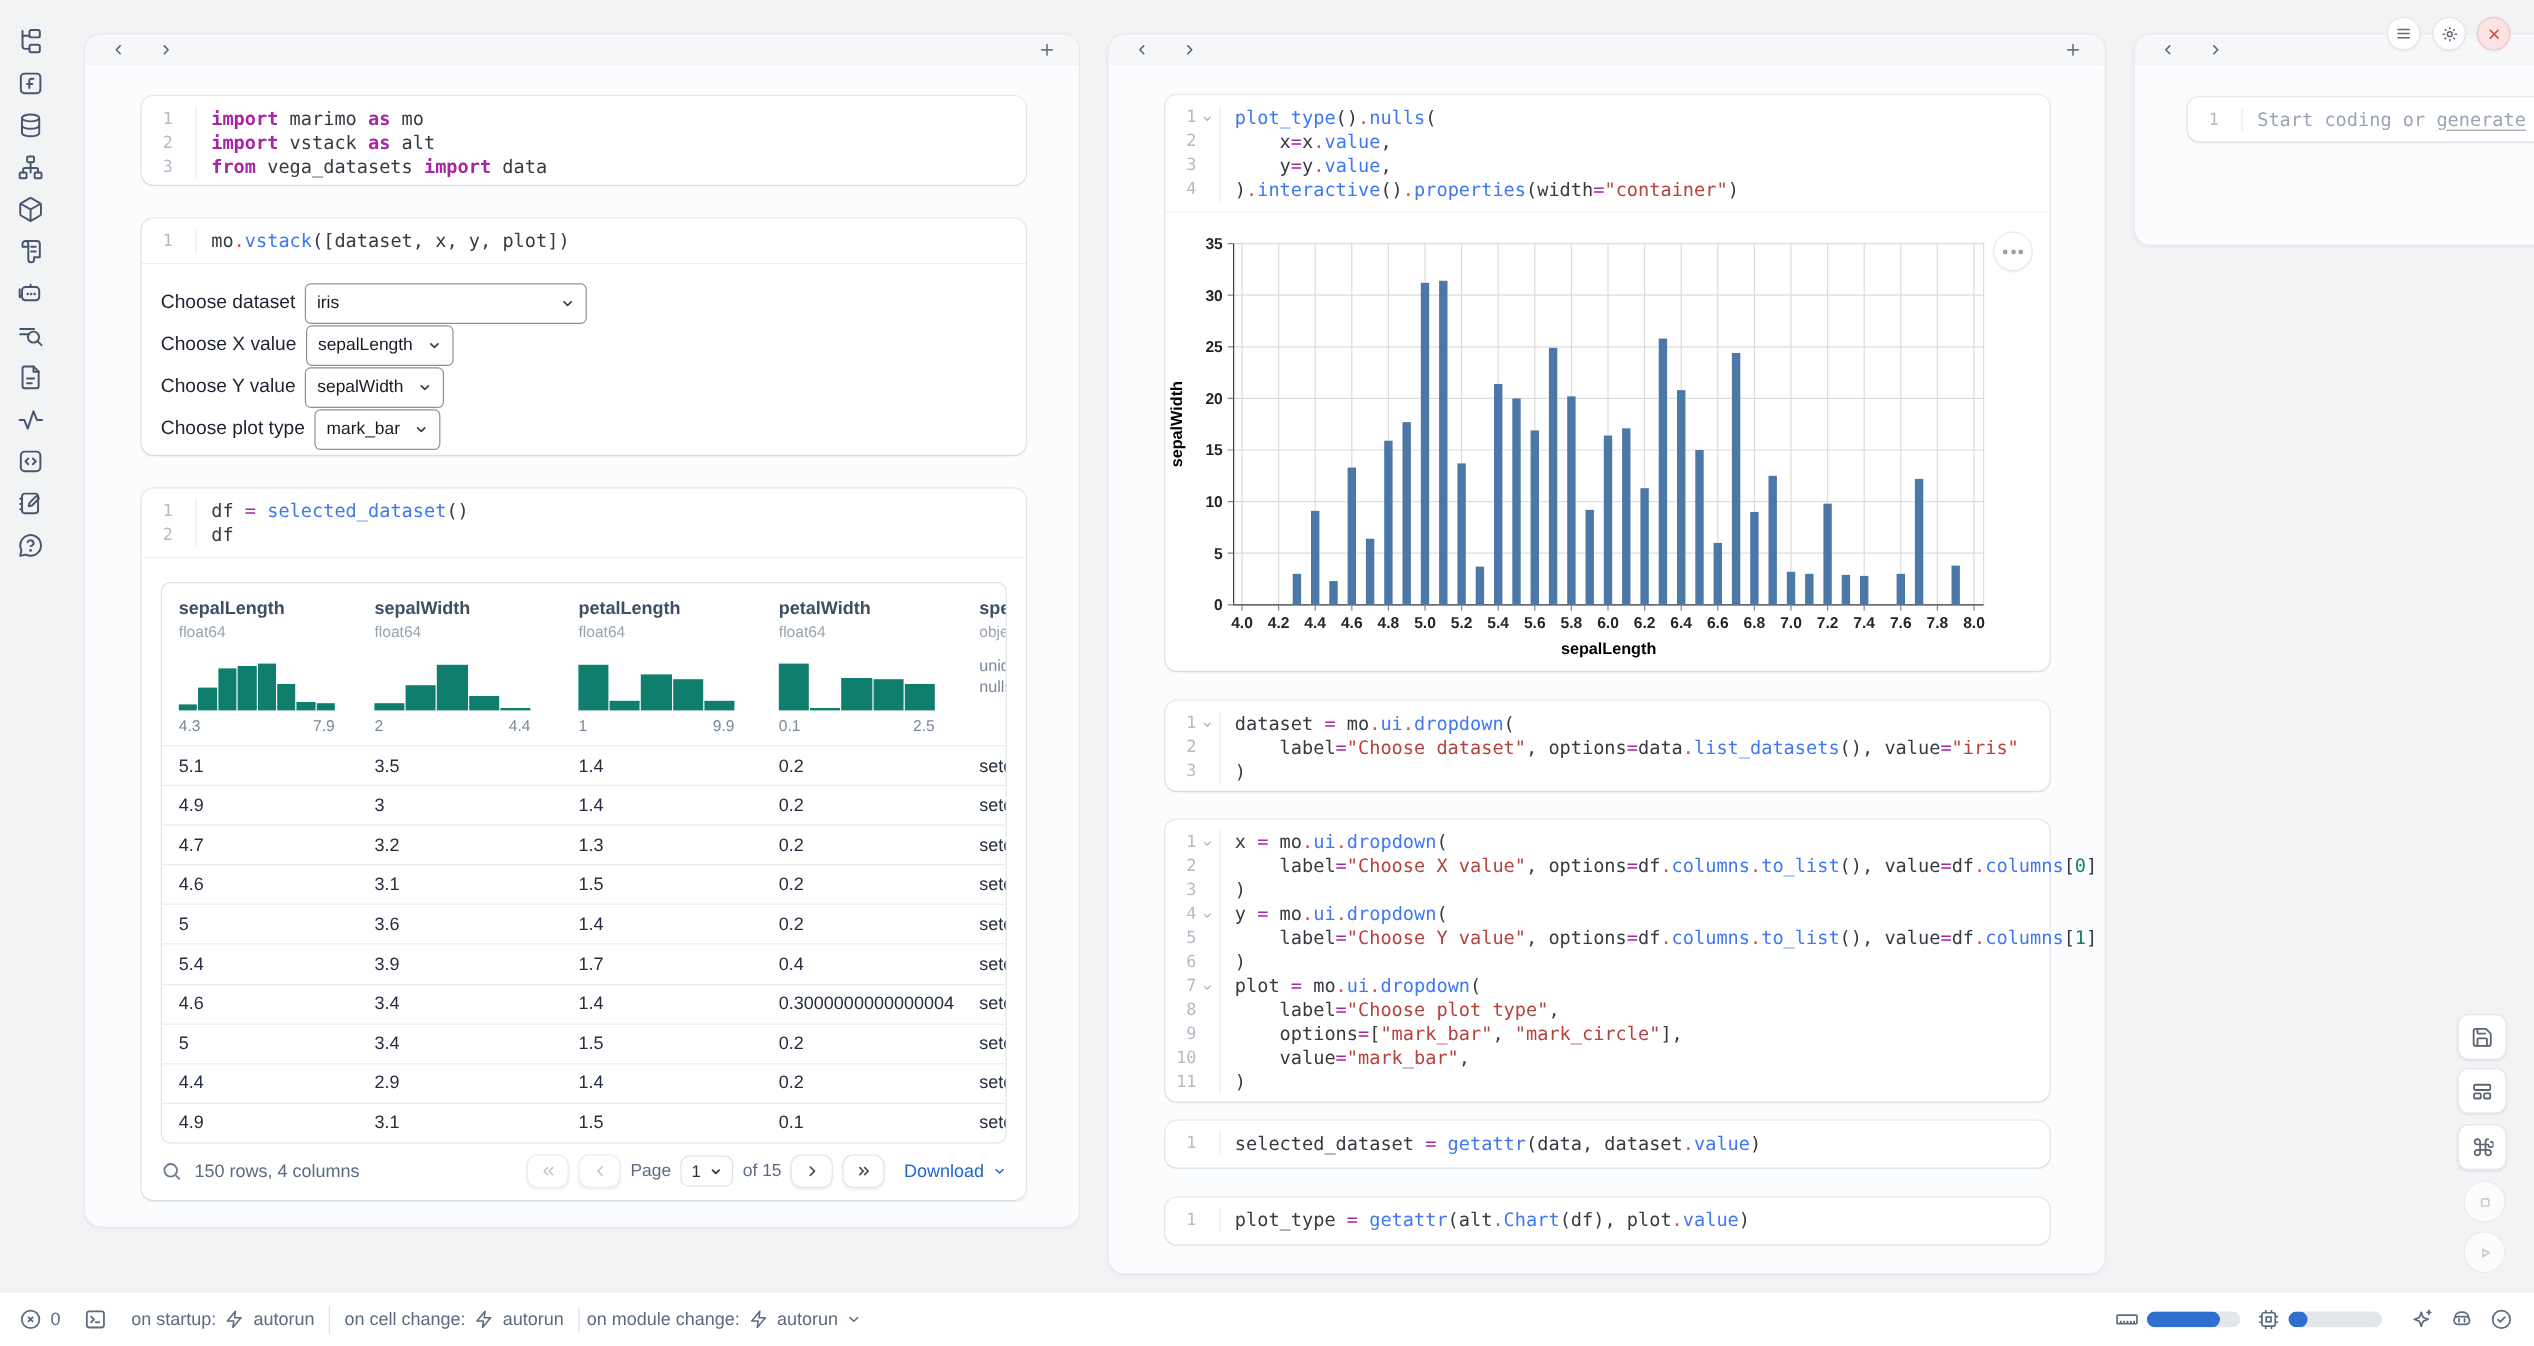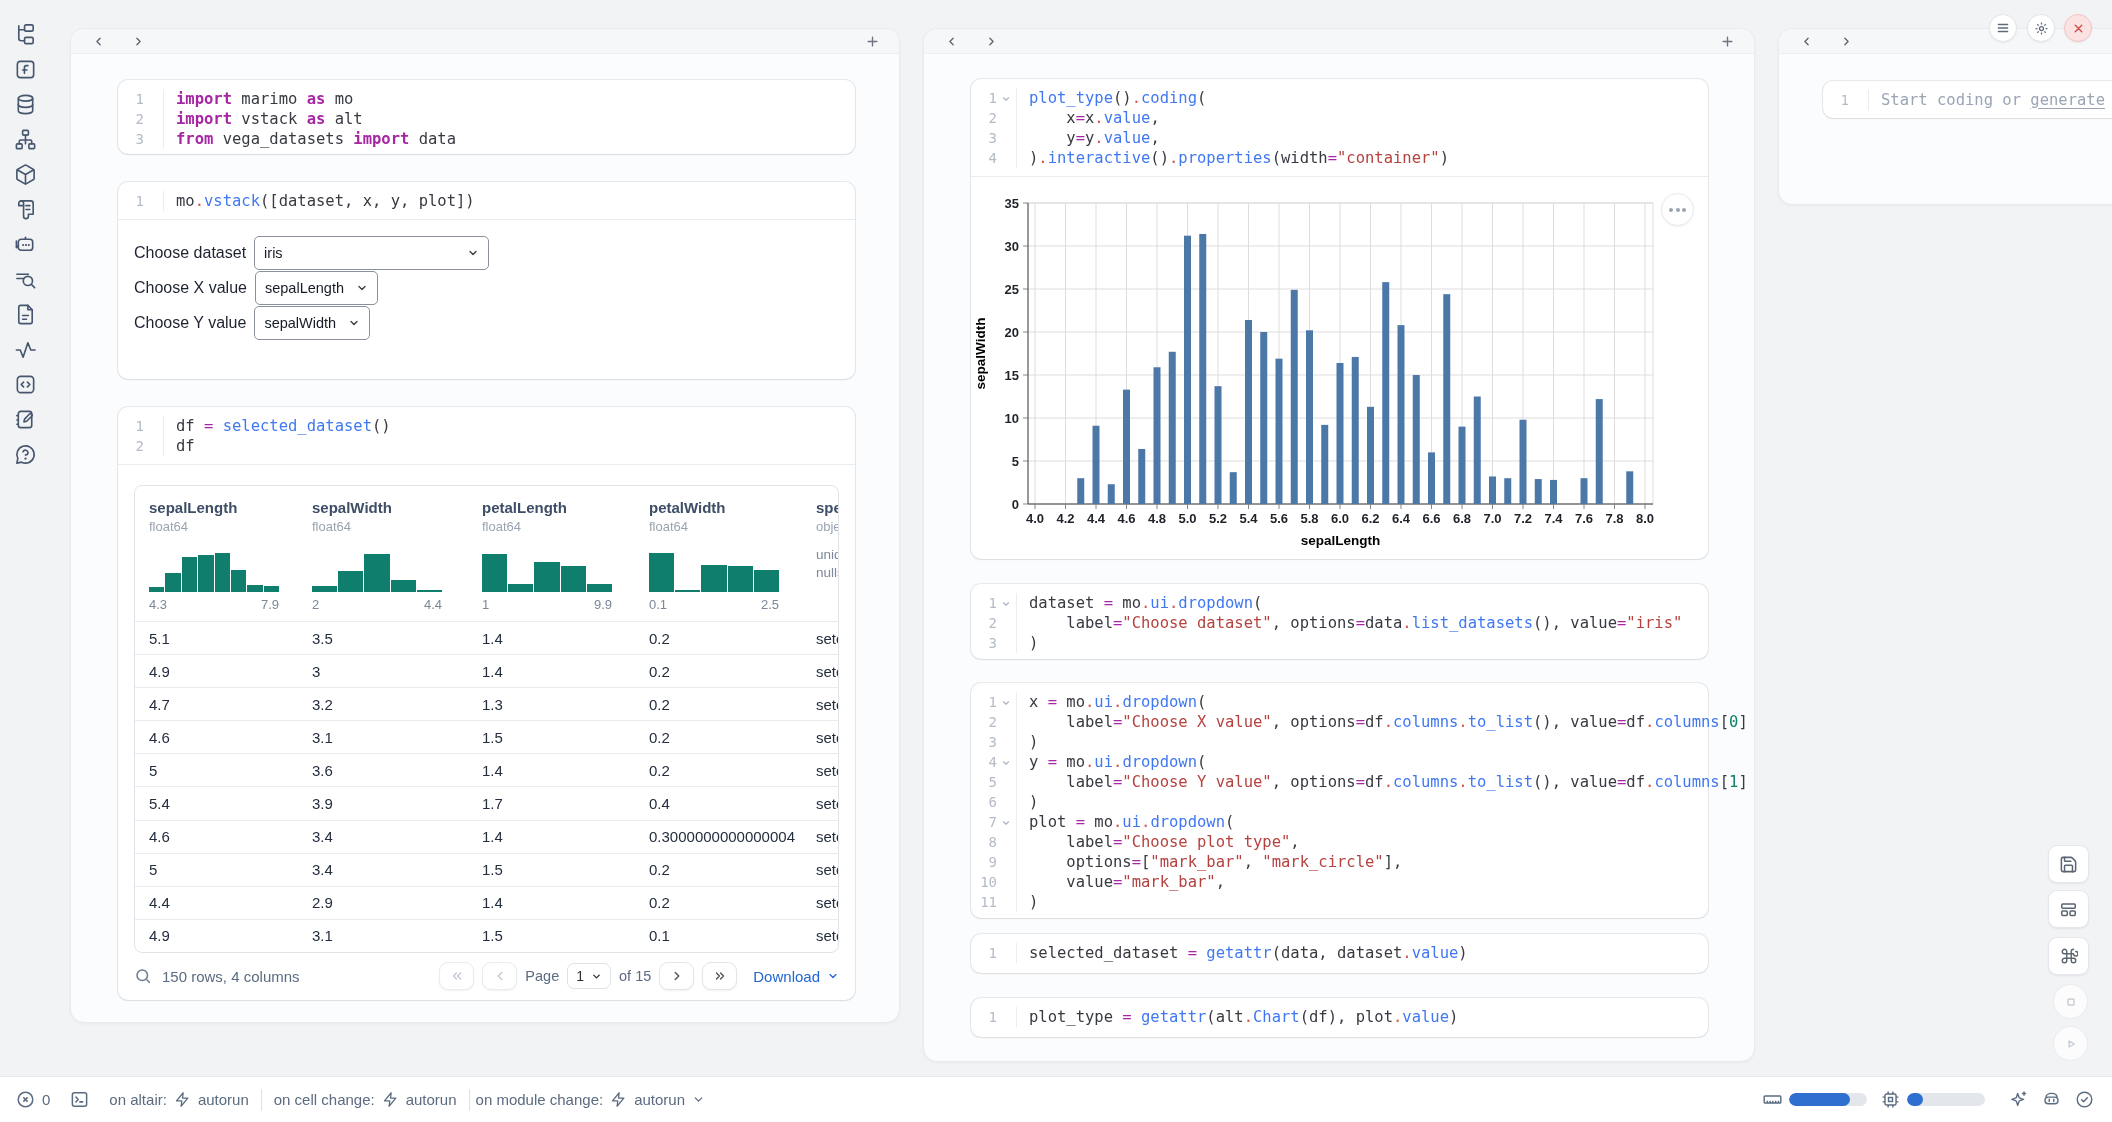--- a/index.html
+++ b/index.html
@@ -212,20 +212,29 @@
               <span>sepalLength</span>
               <svg width="12" height="12" viewBox="0 0 24 24" fill="none" stroke="#3a3f47" stroke-width="2.8" stroke-linecap="round" stroke-linejoin="round">
                 <path d="M6 9l6 6 6-6"></path>
               </svg>
             </span>
           </div>
           <div class="ctrl-row">
             <label>Choose Y value</label>
             <span class="sel">
               <span>sepalWidth</span>
+              <svg width="12" height="12" viewBox="0 0 24 24" fill="none" stroke="#3a3f47" stroke-width="2.8" stroke-linecap="round" stroke-linejoin="round">
+                <path d="M6 9l6 6 6-6"></path>
+              </svg>
+            </span>
+          </div>
+          <div class="ctrl-row">
+            <label>Choose plot type</label>
+            <span class="sel">
+              <span>mark_bar</span>
               <svg width="12" height="12" viewBox="0 0 24 24" fill="none" stroke="#3a3f47" stroke-width="2.8" stroke-linecap="round" stroke-linejoin="round">
                 <path d="M6 9l6 6 6-6"></path>
               </svg>
             </span>
           </div>
         </div>
     </div>
   </div>
   <div class="cell" style="top:378px;height:593px">
     <div class="code">
@@ -442,21 +451,21 @@
     <span class="chev plus">
         <svg width="15" height="15" viewBox="0 0 24 24" fill="none" stroke="currentColor" stroke-width="2.2" stroke-linecap="round">
           <path d="M12 5v14M5 12h14"></path>
         </svg>
       </span>
   </div>
   <div class="cell" style="top:50px;height:480px">
     <div class="code">
         <div class="cline"><span class="gut"><span class="ln">1</span><span class="fold"><svg width="10" height="10" viewBox="0 0 24 24" fill="none" stroke="currentColor" stroke-width="2.6" stroke-linecap="round" stroke-linejoin="round">
                 <path d="M6 9l6 6 6-6"></path>
-              </svg></span></span><span class="ctext"><span class="tk-f">plot_type</span><span class="tk-p">()</span><span class="tk-d">.</span><span class="tk-f">coding</span><span class="tk-p">(</span></span></div>
+              </svg></span></span><span class="ctext"><span class="tk-f">plot_type</span><span class="tk-p">()</span><span class="tk-d">.</span><span class="tk-f">nulls</span><span class="tk-p">(</span></span></div>
         <div class="cline"><span class="gut"><span class="ln">2</span><span class="fold"></span></span><span class="ctext"><span class="tk-p">    x</span><span class="tk-o">=</span><span class="tk-p">x</span><span class="tk-d">.</span><span class="tk-f">value</span><span class="tk-p">,</span></span></div>
         <div class="cline"><span class="gut"><span class="ln">3</span><span class="fold"></span></span><span class="ctext"><span class="tk-p">    y</span><span class="tk-o">=</span><span class="tk-p">y</span><span class="tk-d">.</span><span class="tk-f">value</span><span class="tk-p">,</span></span></div>
         <div class="cline"><span class="gut"><span class="ln">4</span><span class="fold"></span></span><span class="ctext"><span class="tk-p">)</span><span class="tk-d">.</span><span class="tk-f">interactive</span><span class="tk-p">()</span><span class="tk-d">.</span><span class="tk-f">properties</span><span class="tk-p">(width</span><span class="tk-o">=</span><span class="tk-s">"container"</span><span class="tk-p">)</span></span></div>
       </div>
     <div class="out" style="height:383px;border-radius:0 0 10px 10px">
       <svg id="chart" width="737" height="382">
           <rect x="57" y="26" width="625" height="301" fill="#fff" stroke="#ddd"></rect>
           <line x1="64" y1="26" x2="64" y2="327" stroke="#ddd" stroke-width="1"></line>
           <line x1="64" y1="327" x2="64" y2="332" stroke="#888" stroke-width="1"></line>
           <text x="64" y="346" text-anchor="middle" fill="#1f2329" font-size="13" font-family="Liberation Sans, sans-serif" font-weight="600">4.0</text>
@@ -714,21 +723,21 @@
       <span>0</span>
     </span>
     <span class="sbitem" style="margin-left:6px">
       <svg width="19" height="19" viewBox="0 0 24 24" fill="none" stroke="#5b6b80" stroke-width="1.9" stroke-linecap="round" stroke-linejoin="round">
           <rect x="3" y="3.5" width="18" height="17" rx="2.5"></rect>
           <path d="M7.5 9l3 3-3 3M12.5 15H16"></path>
         </svg>
     </span>
     <span id="sb-items" style="display:flex;align-items:center">
         <span class="sbitem" style="margin: 0px 6px;">
-          <span>on altair:</span>
+          <span>on startup:</span>
           <svg width="17" height="17" viewBox="0 0 24 24" fill="none" stroke="#5b6b80" stroke-width="1.8" stroke-linejoin="round">
             <path d="M13 2.5 3.5 14H11l-1 7.5L19.5 10H12l1-7.5Z"></path>
           </svg>
           <span>autorun</span>
         </span>
         <span class="sbdiv"></span>
         <span class="sbitem" style="margin: 5px 6px;">
           <span>on cell change:</span>
           <svg width="17" height="17" viewBox="0 0 24 24" fill="none" stroke="#5b6b80" stroke-width="1.8" stroke-linejoin="round">
             <path d="M13 2.5 3.5 14H11l-1 7.5L19.5 10H12l1-7.5Z"></path>

